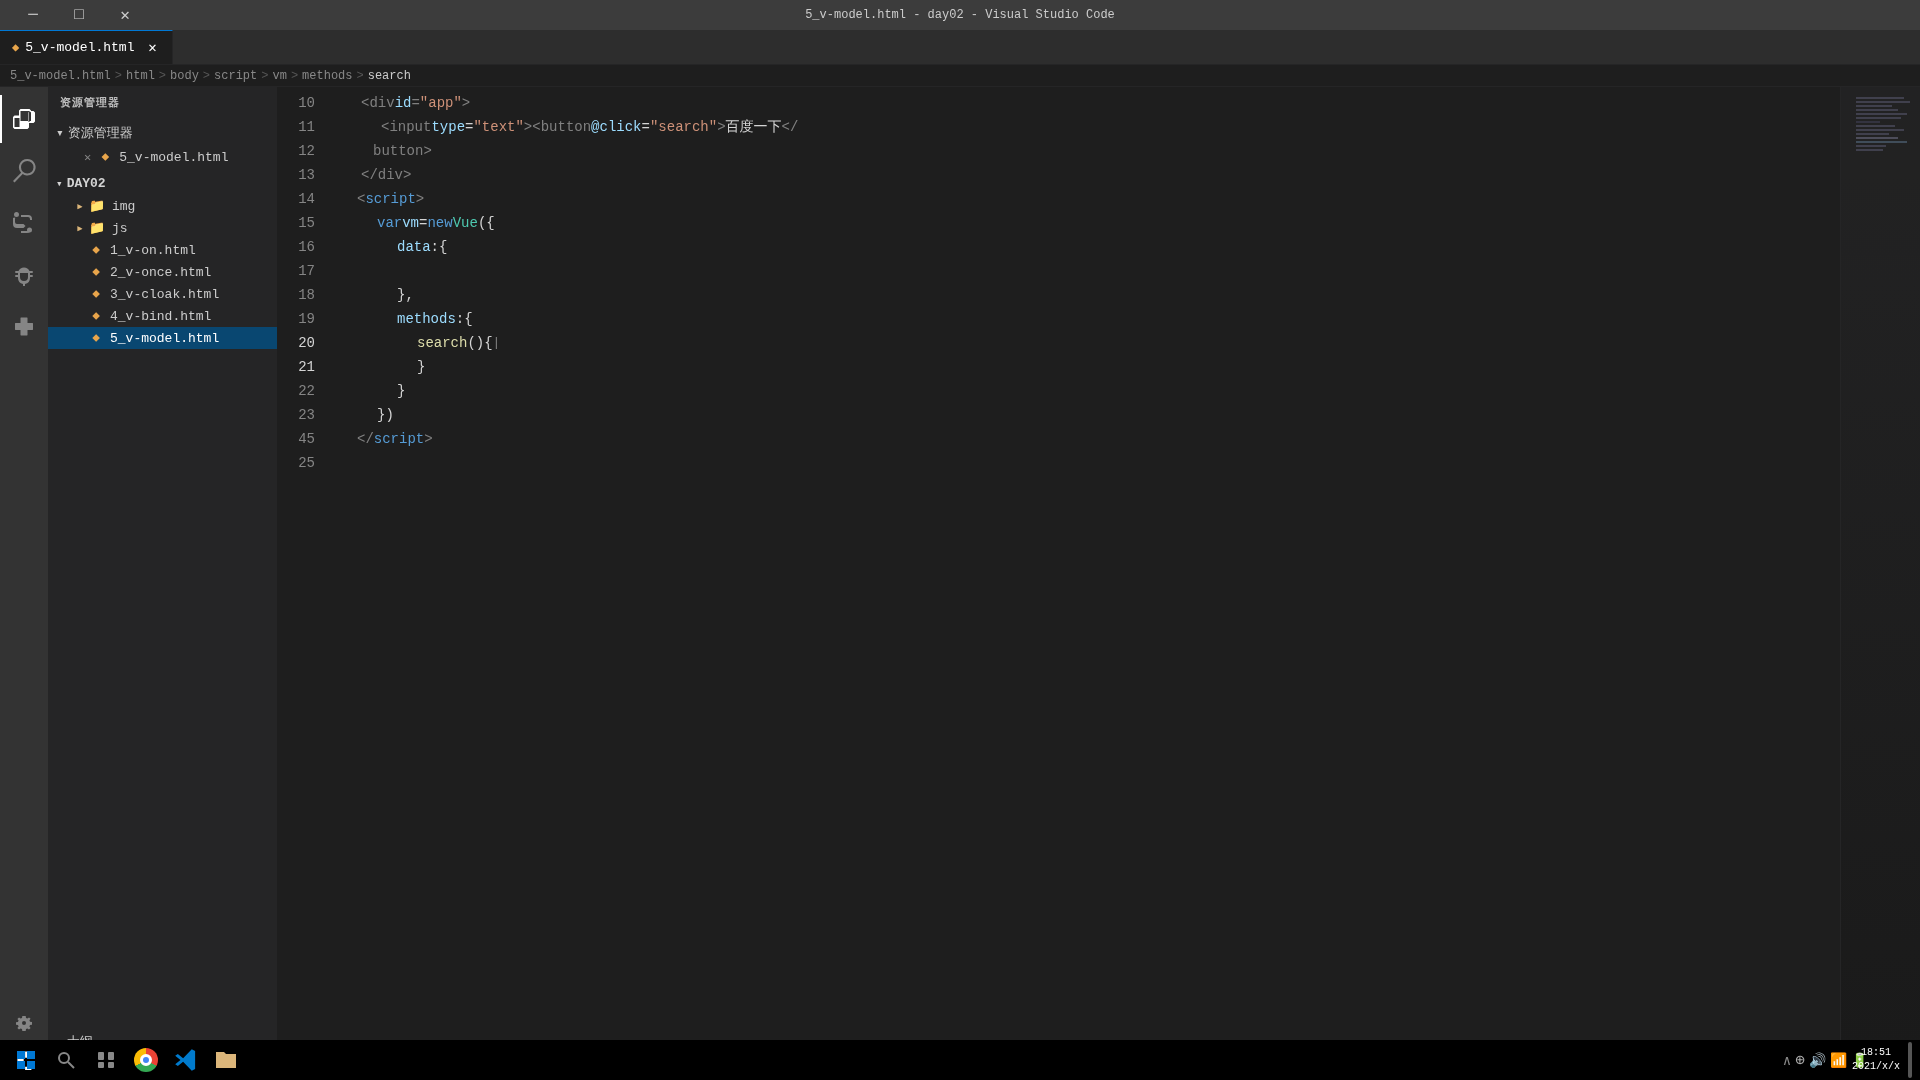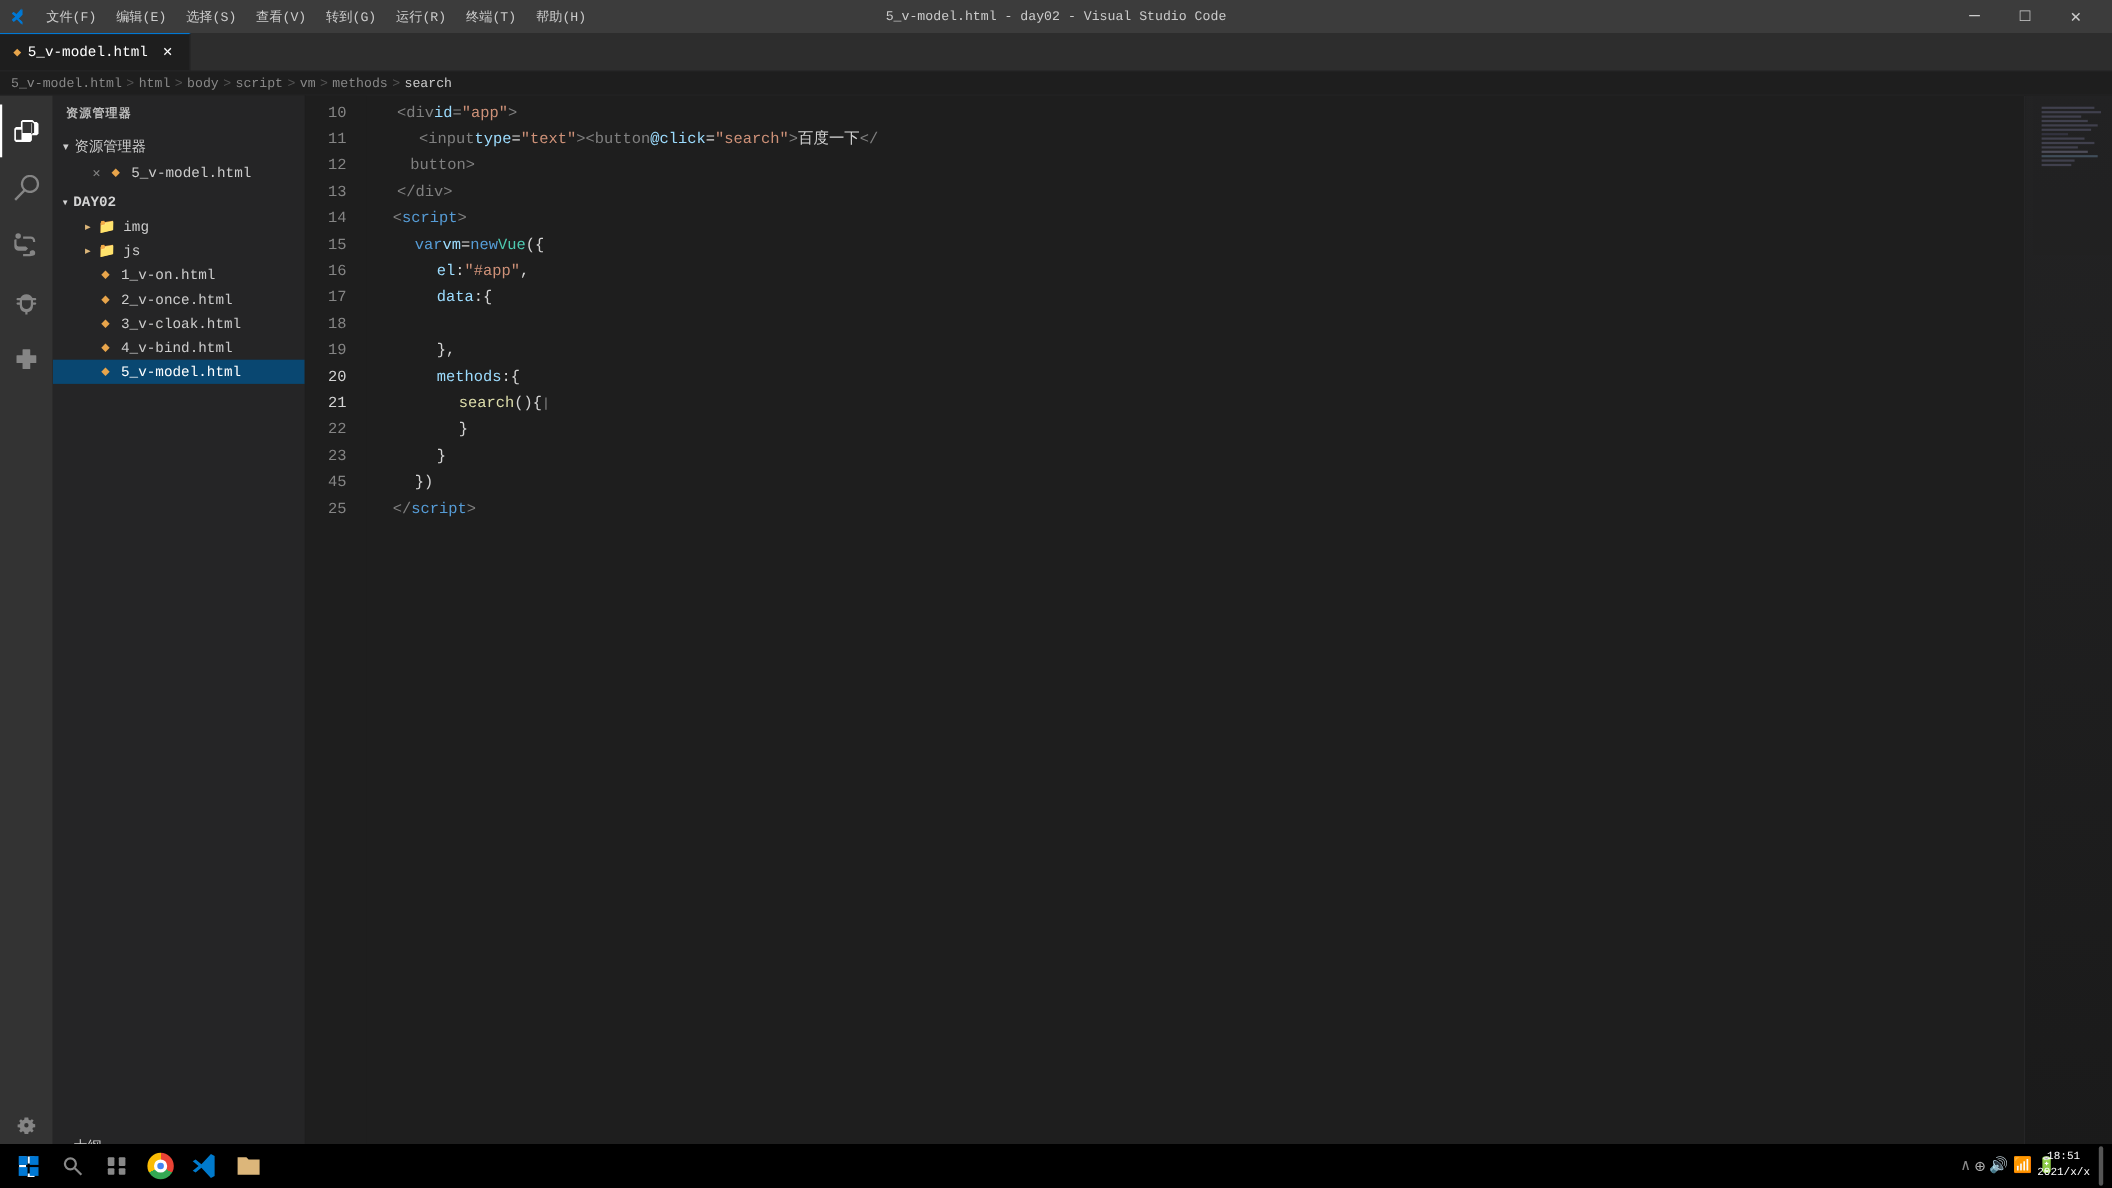--- a/index.html
+++ b/index.html
@@ -326,37 +326,20 @@
       gap: 8px;
       color: #ffffff;
       font-size: 12px;
     }
     .taskbar-time { text-align: center; line-height: 1.4; }
   </style>
 </head>
 <body>
 
 <div class="title-bar">
-  <div class="title-bar-left">
-
-    <svg width="16" height="16" viewBox="0 0 16 16" fill="none">
-      <path d="M12 1L6 7.5 2.5 5 1 6.5l4 3.5-4 3.5L2.5 15 6 12.5 12 19v-4l-4-3 4-4V1z" fill="#0078d4" transform="scale(0.8)"></path>
-      <path d="M10.5 1.5l-5 5-3-2.5-1.5 1.5 3.5 3-3.5 3 1.5 1.5 3-2.5 5 5V13l-3.5-3 3.5-3.5V1.5z" fill="#0078d4"></path>
-    </svg>
-    <div class="title-bar-menu">
-      <div class="menu-item">文件(F)</div>
-      <div class="menu-item">编辑(E)</div>
-      <div class="menu-item">选择(S)</div>
-      <div class="menu-item">查看(V)</div>
-      <div class="menu-item">转到(G)</div>
-      <div class="menu-item">运行(R)</div>
-      <div class="menu-item">终端(T)</div>
-      <div class="menu-item">帮助(H)</div>
-    </div>
-  </div>
   <div class="title-bar-title">5_v-model.html - day02 - Visual Studio Code</div>
   <div class="title-bar-controls">
     <div class="title-btn">─</div>
     <div class="title-btn">□</div>
     <div class="title-btn close">✕</div>
   </div>
 </div>
 
 <div class="tab-bar">
   <div class="tab active">
@@ -526,23 +509,20 @@
         </div>
 
         <div class="code-line">
           <span style="padding-left: 16px;"></span><span class="c-tag">&lt;</span><span class="c-keyword">script</span><span class="c-tag">&gt;</span>
         </div>
 
         <div class="code-line">
           <span style="padding-left: 36px;"></span><span class="c-keyword">var</span> <span class="c-var">vm</span><span class="c-punc">=</span><span class="c-keyword">new</span> <span class="c-class">Vue</span><span class="c-punc">({</span>
         </div>
 
-        <div class="code-line">
-          <span style="padding-left: 56px;"></span><span class="c-prop">el</span><span class="c-punc">:</span><span class="c-string">"#app"</span><span class="c-punc">,</span>
-        </div>
 
         <div class="code-line">
           <span style="padding-left: 56px;"></span><span class="c-prop">data</span><span class="c-punc">:{</span>
         </div>
 
         <div class="code-line">
         </div>
 
         <div class="code-line">
           <span style="padding-left: 56px;"></span><span class="c-punc">},</span>

